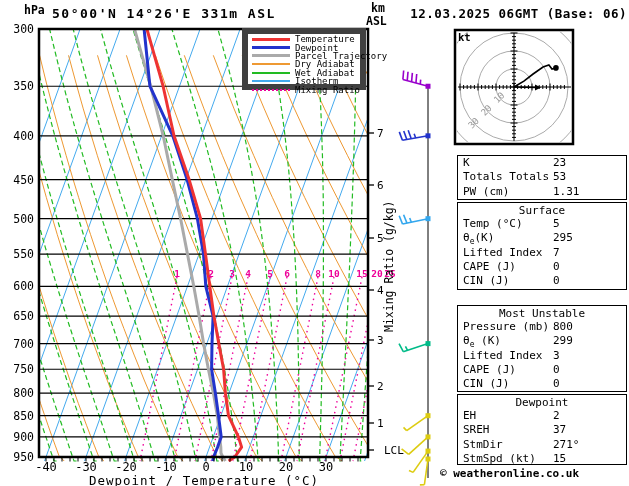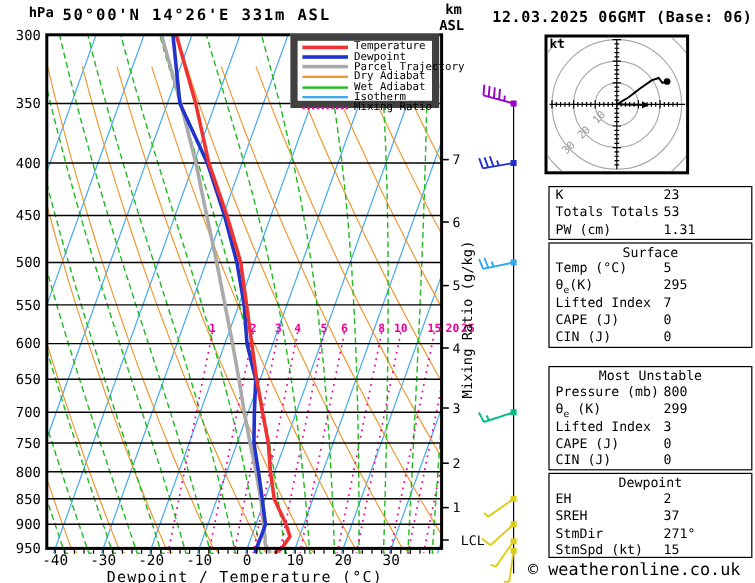--- a/index.html
+++ b/index.html
@@ -9,21 +9,21 @@
   .abs{position:absolute;white-space:nowrap;}
   #station-title{left:52px;top:6px;font-size:13px;font-weight:bold;letter-spacing:1.5px;}
   #datetime{right:2px;top:6px;font-size:12.5px;font-weight:bold;letter-spacing:0.5px;}
   #hpa-label{left:24px;top:3px;font-size:11.5px;font-weight:bold;}
   #km-label{left:371px;top:1px;font-size:11.5px;font-weight:bold;}
   #asl-label{left:366px;top:14px;font-size:11.5px;font-weight:bold;}
   #kt-label{left:458px;top:31px;font-size:10.5px;font-weight:bold;}
   #x-axis-title{left:39px;top:473px;width:330px;text-align:center;font-size:12.5px;letter-spacing:1px;}
   #right-axis-title{left:329px;top:265px;width:120px;text-align:center;font-size:11.5px;
       transform:rotate(-90deg);}
-  #copyright{left:440px;top:467px;font-size:14px;font-weight:normal;}
+  #copyright{left:440px;top:467px;font-size:11px;font-weight:bold;}
   #legend-box{left:242px;top:28px;width:124px;height:62px;border:6px solid #404040;background:#fff;
       padding:1px 0 0 4px;box-sizing:border-box;}
   .legend-row{display:flex;align-items:center;height:8.4px;}
   .legend-swatch{width:38px;flex:0 0 38px;}
   .legend-text{margin-left:5px;font-size:9px;line-height:8px;}
   .tbox{position:absolute;left:457px;width:170px;border:1.5px solid #000;background:#fff;
       box-sizing:border-box;font-size:11px;}
   .tbox .ttitle{text-align:center;height:14px;line-height:15px;}
   .trow{position:relative;height:14.3px;line-height:14.5px;padding-left:5px;}
   .trow .tval{position:absolute;left:95px;top:0;}

